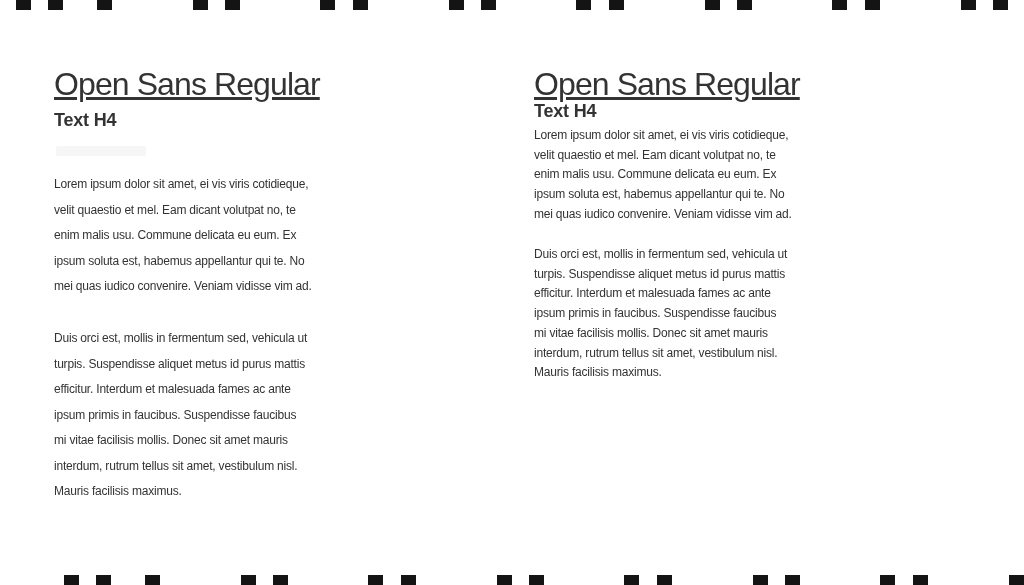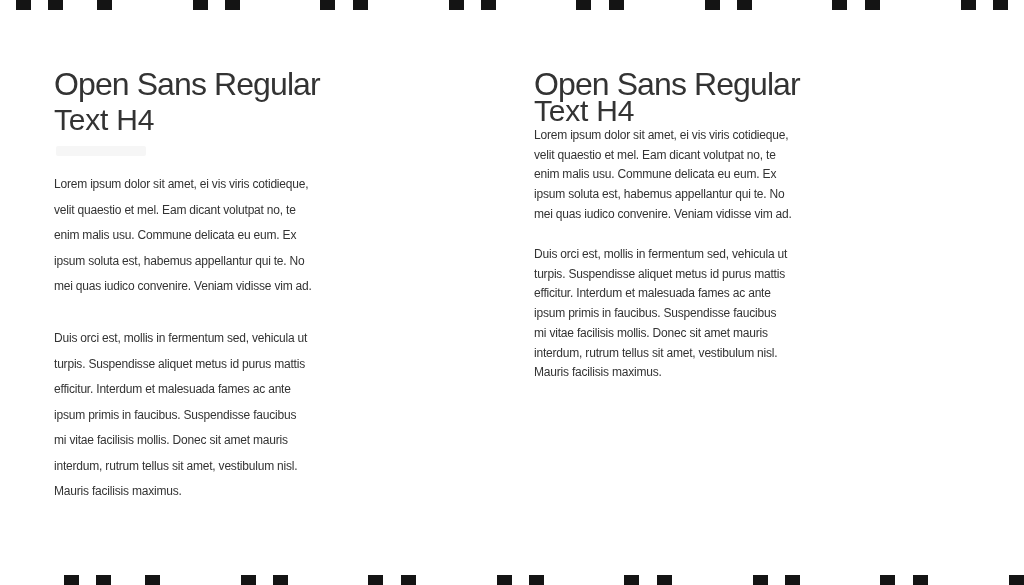--- a/index.html
+++ b/index.html
@@ -25,24 +25,25 @@
     height: 10px;
   }
 
   
   .h1 {
     font-size: 32px;
     font-weight: 400;
     letter-spacing: -0.9px;
     line-height: 44px;
     white-space: nowrap;
+    text-decoration: underline;
   }
   .h4 {
-    font-size: 30px;
-    font-weight: 400;
+    font-size: 18px;
+    font-weight: 700;
     letter-spacing: -0.2px;
     line-height: 30px;
     white-space: nowrap;
   }
 
   
   .para {
     font-size: 12px;
     letter-spacing: -0.2px;
     white-space: pre-line;

